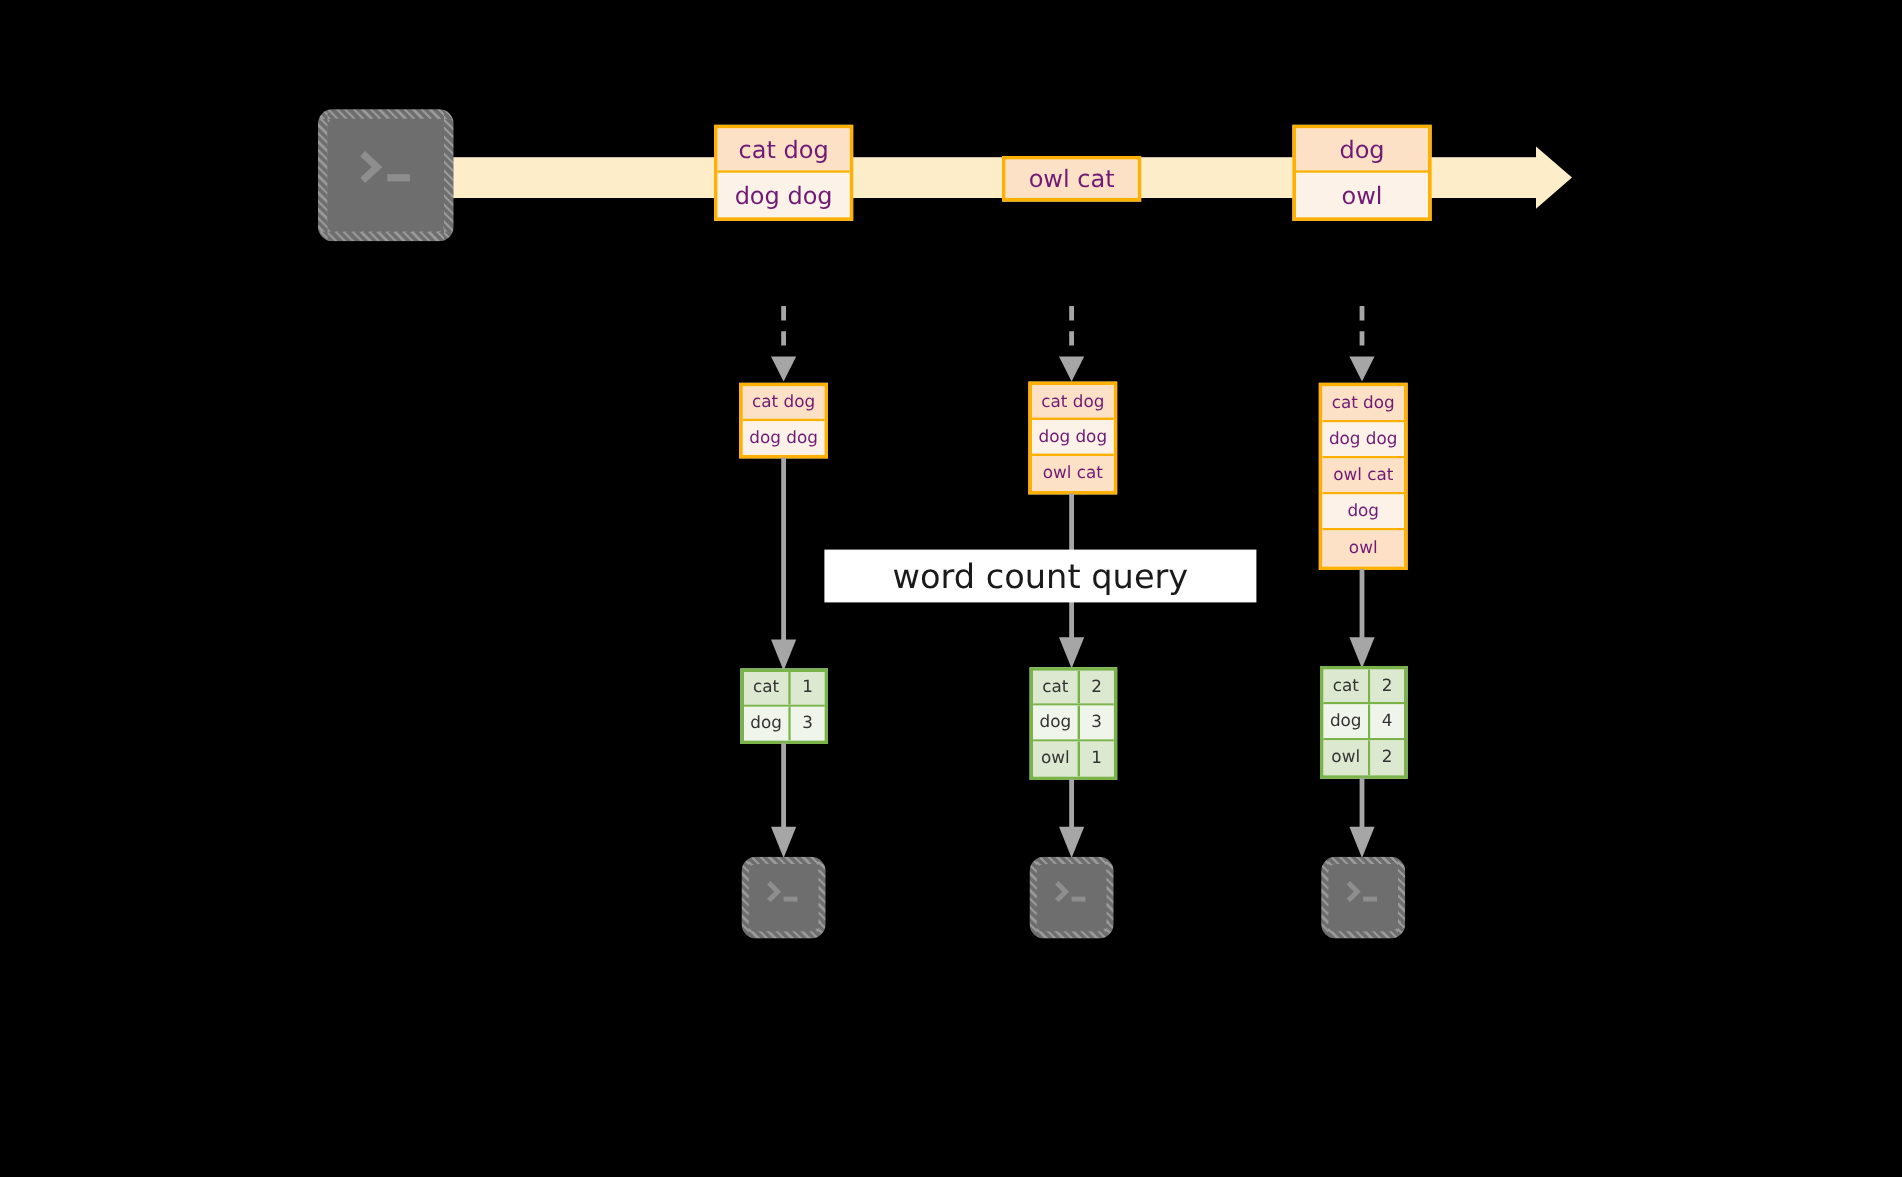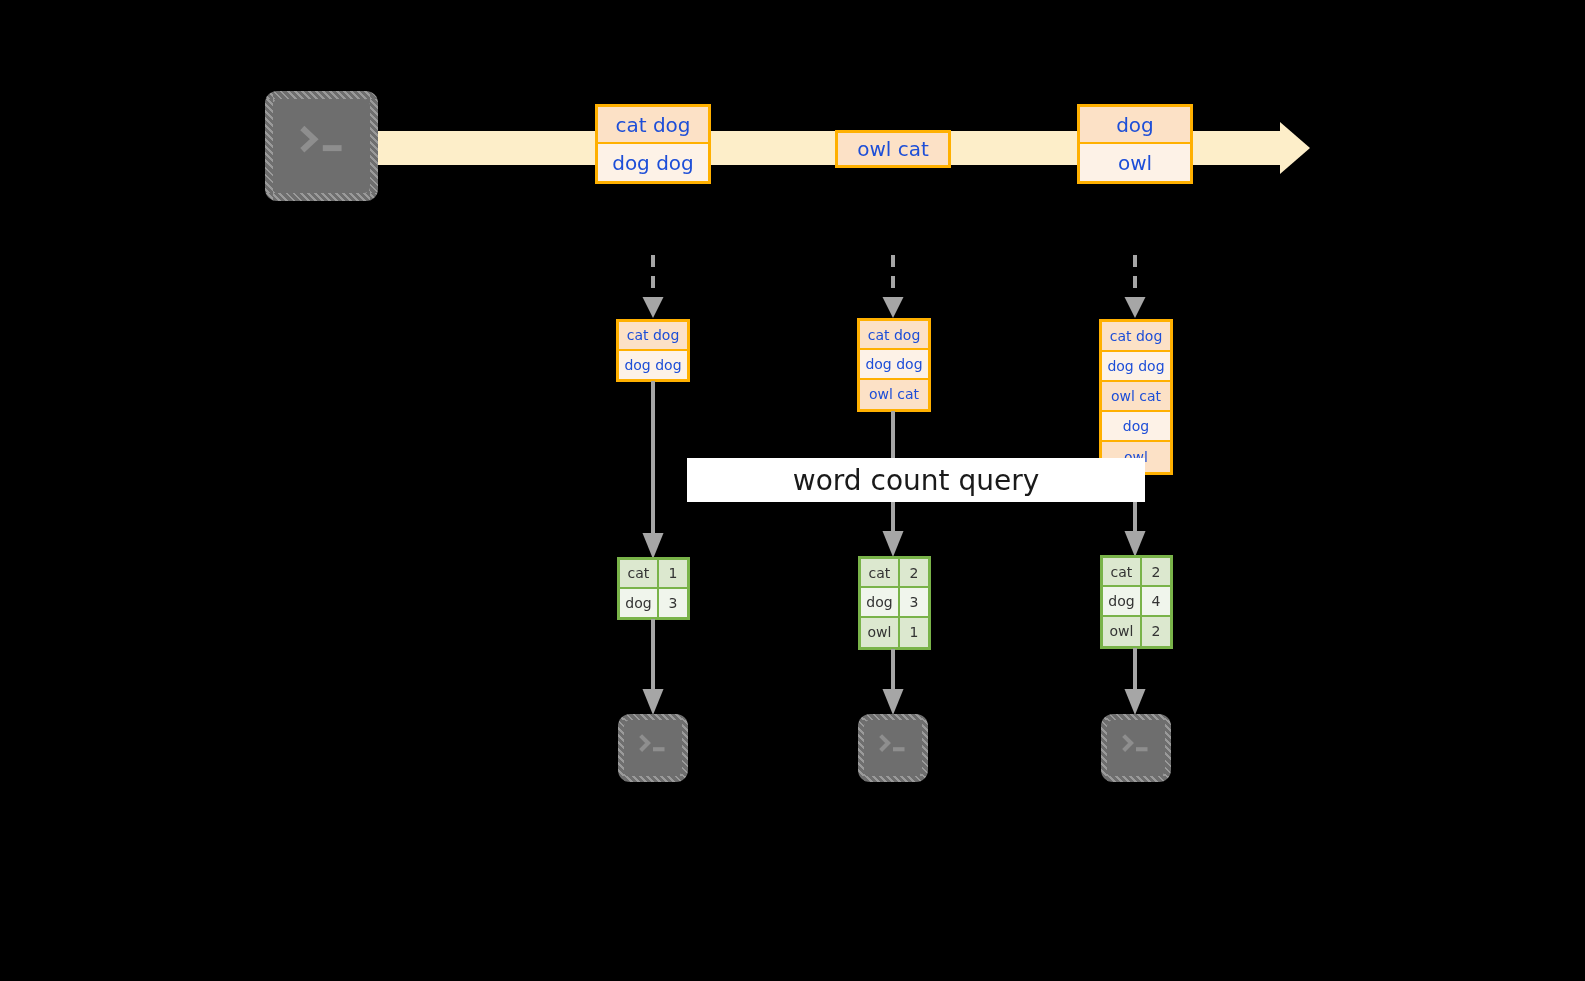--- a/index.html
+++ b/index.html
@@ -43,21 +43,21 @@
   
   .msgstack{
     position:absolute;
     border:3px solid #ffb000;
     box-sizing:border-box;
     background:#fdecd9;
   }
   .msgrow{
     box-sizing:border-box;
     border-bottom:2px solid #ffb000;
-    color:#1d4ed8;
+    color:#701a75;
     display:flex;align-items:center;justify-content:center;
     white-space:nowrap;
     overflow:hidden;
   }
   .msgrow:last-child{border-bottom:none;}
   .msgrow.shade-a{background:#fce1c6;}
   .msgrow.shade-b{background:#fdf2e7;}
 
   
   .greenstack{
@@ -268,15 +268,15 @@
   </div>
 
   <div class="terminal" style="left:1101px;top:714px;width:70px;height:68px;border-width:6px;">
     <div class="inner"></div>
     <svg viewBox="0 0 70 68">
       <path d="M20 19 L29 28 L20 37" fill="none" stroke="#8e8e8e" stroke-width="5"></path>
       <rect x="35" y="33" width="14" height="5" fill="#8e8e8e"></rect>
     </svg>
   </div>
 
-  <div class="banner" style="left:687px;top:458px;width:458px;height:44px;font-size:28px;">word count query</div>
+  <div class="banner" style="left:687px;top:458px;width:360px;height:44px;font-size:28px;">word count query</div>
 
 </div>
 
 </body></html>

